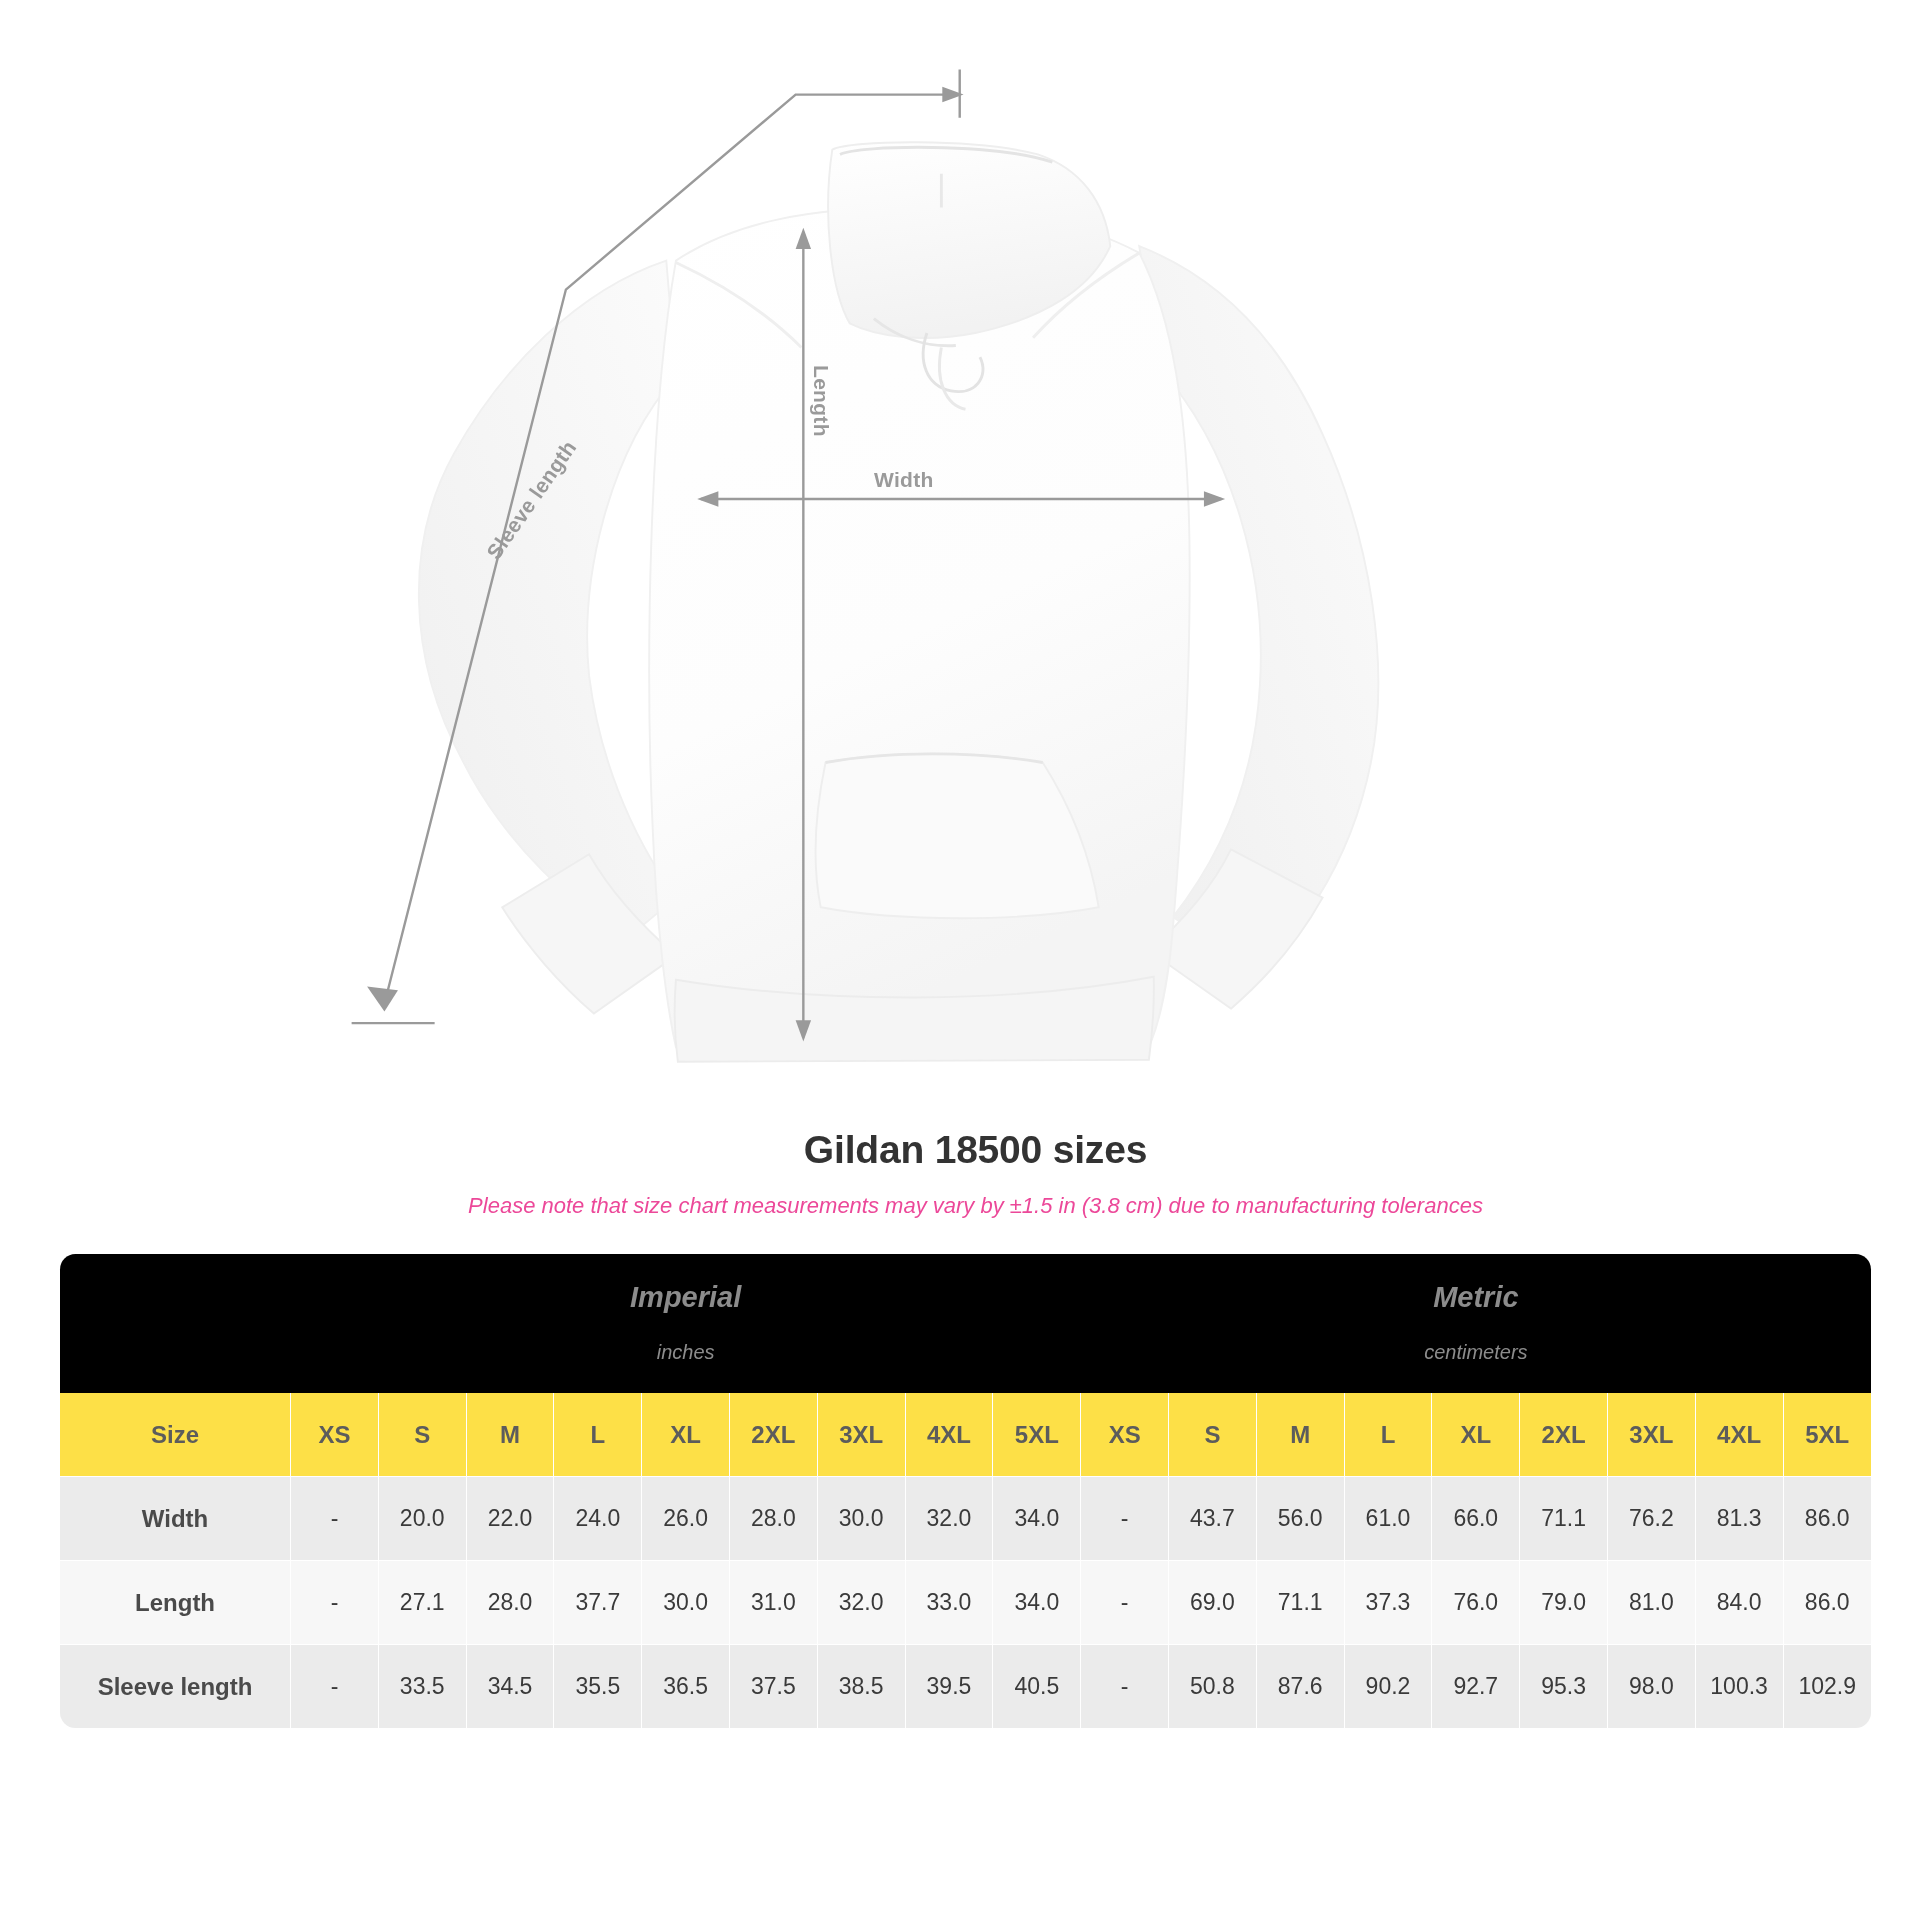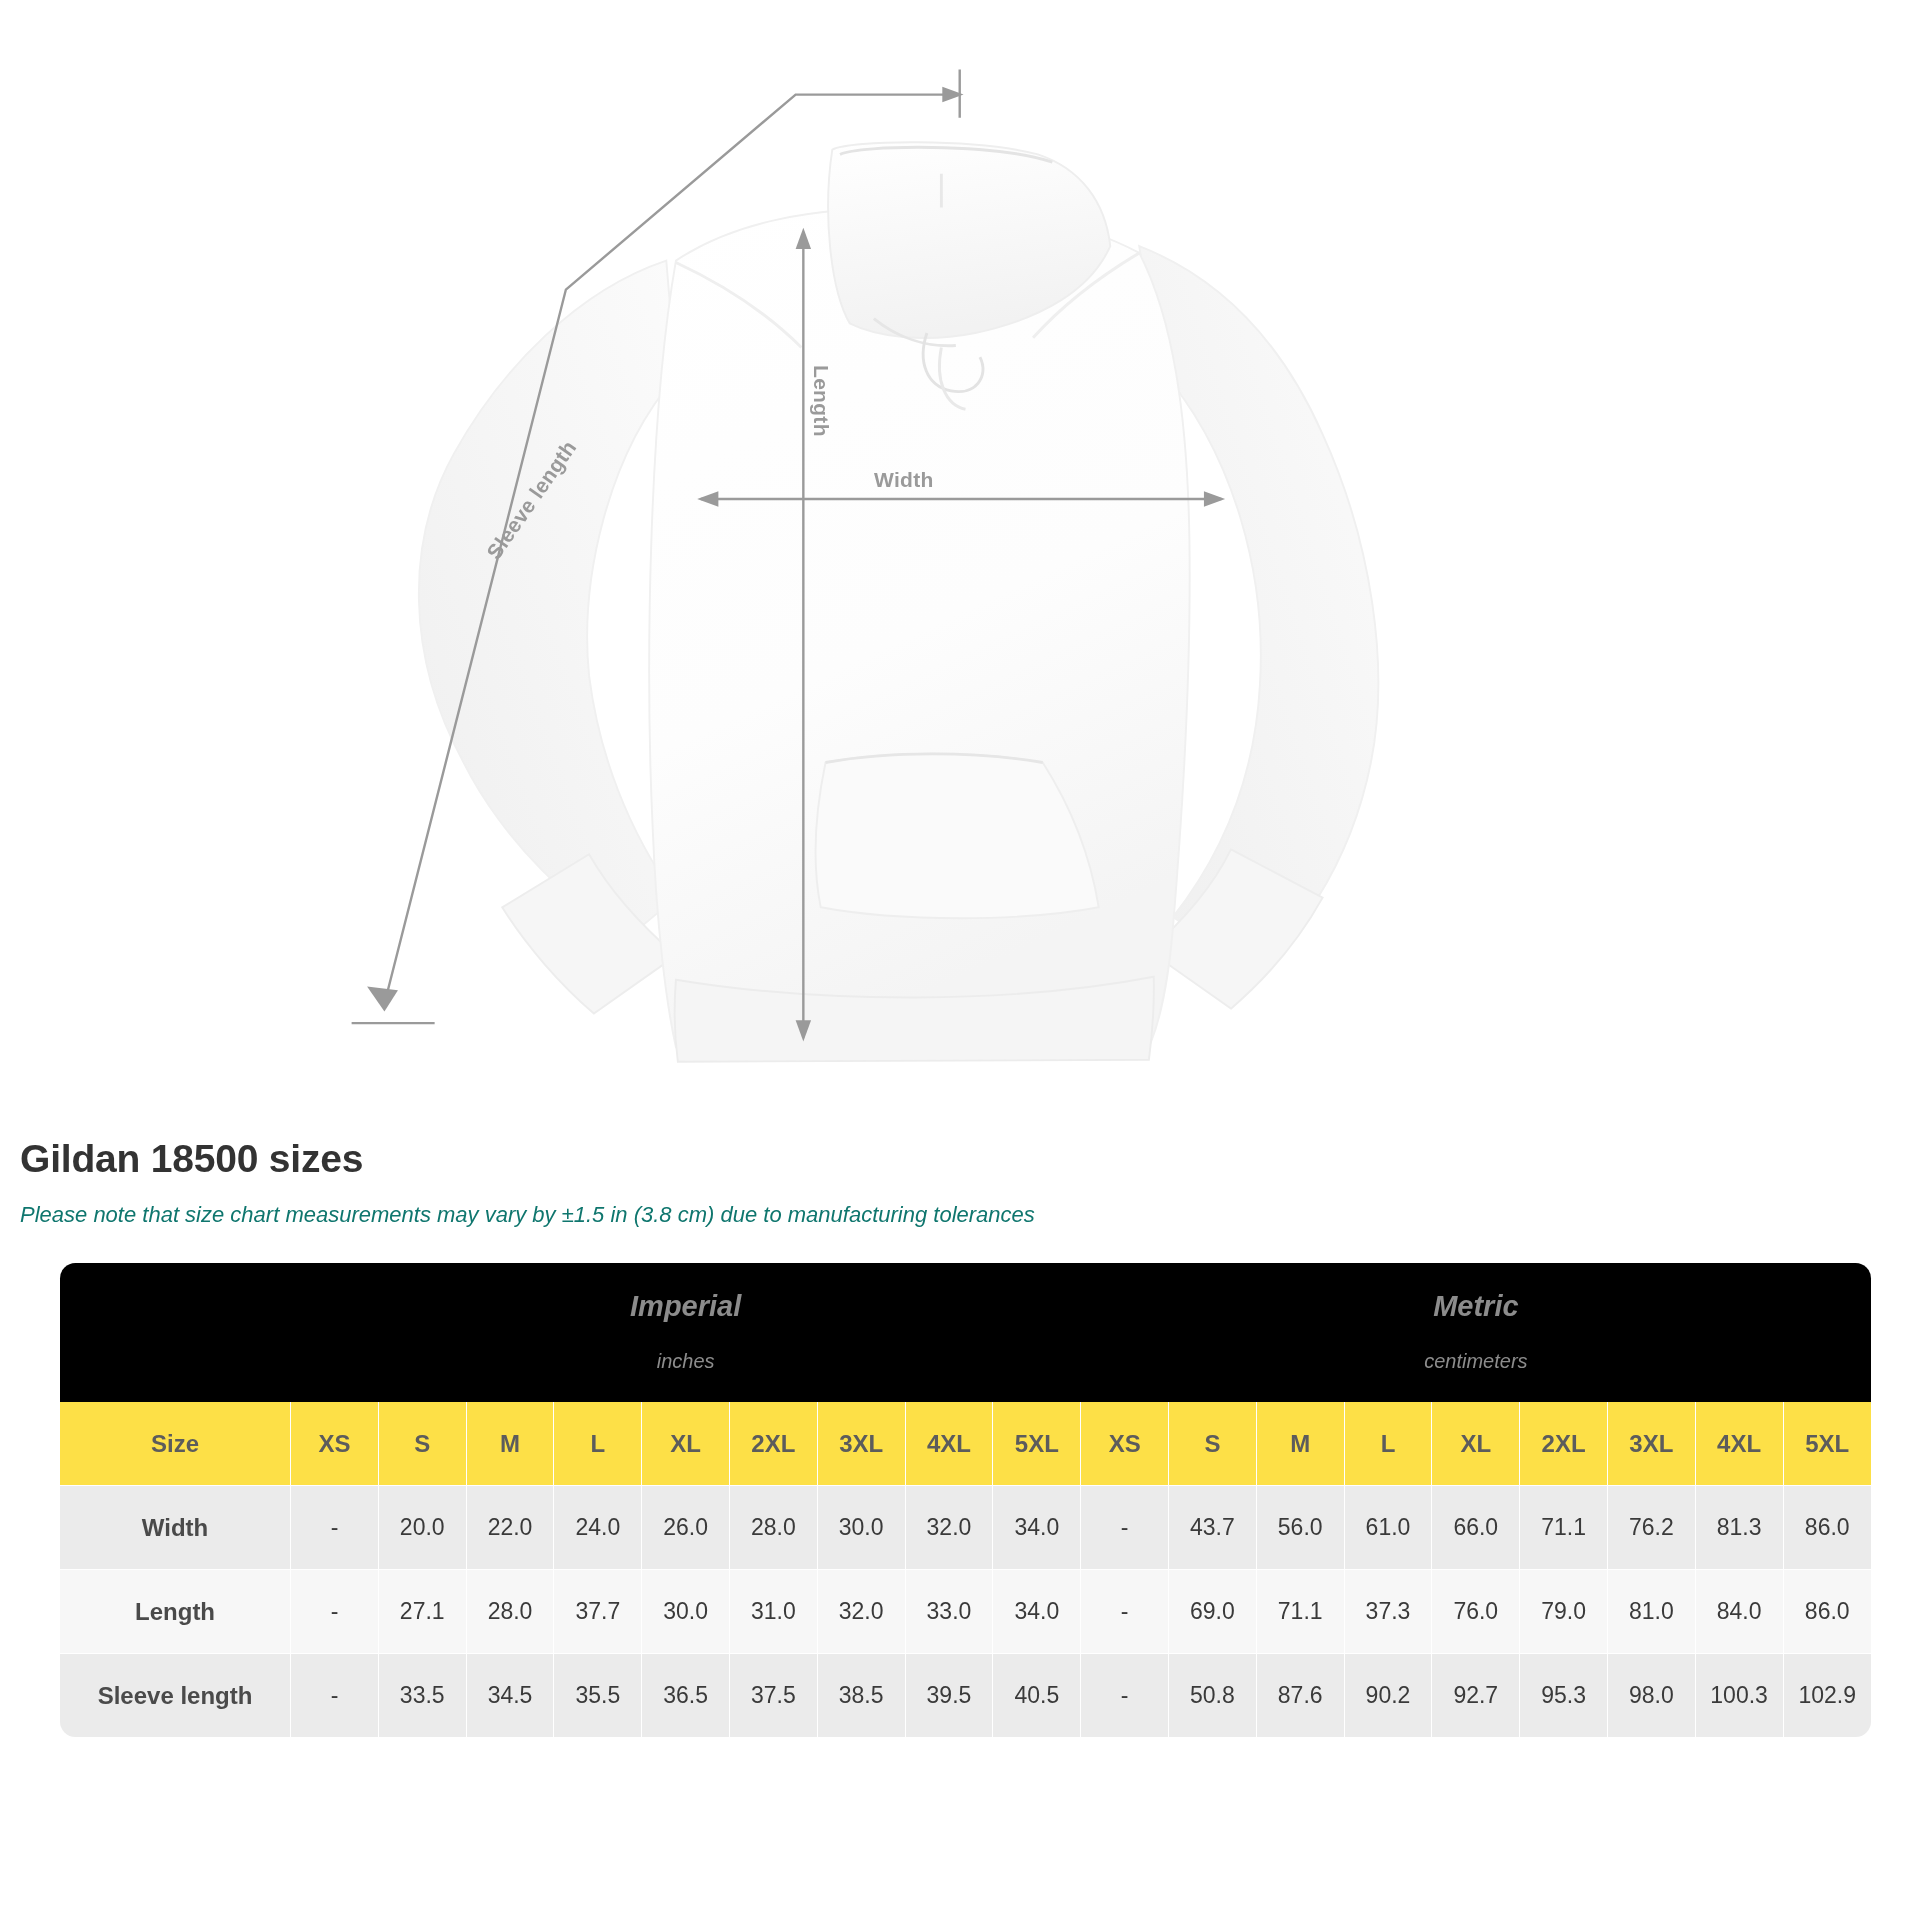--- a/index.html
+++ b/index.html
@@ -55,33 +55,34 @@
   }
   .label-sleeve {
     left: 462px;
     top: 488px;
     transform: rotate(-55deg);
     transform-origin: center center;
   }
 
   
   .title-block {
-    margin-top: 27px;
+    text-align: center;
+    margin-top: 18px;
     padding-left: 20px;
   }
   .chart-title {
     font-size: 39px;
     font-weight: bold;
     color: #333333;
     letter-spacing: -0.2px;
   }
   .chart-note {
     font-size: 22px;
     font-style: italic;
-    color: #0f766e;
+    color: #ec4899;
     margin-top: 21px;
   }
 
   
   .table-wrap {
     margin: 35px 60px 0 60px;
     width: 1811px;
   }
   table.size-table {
     border-collapse: collapse;

